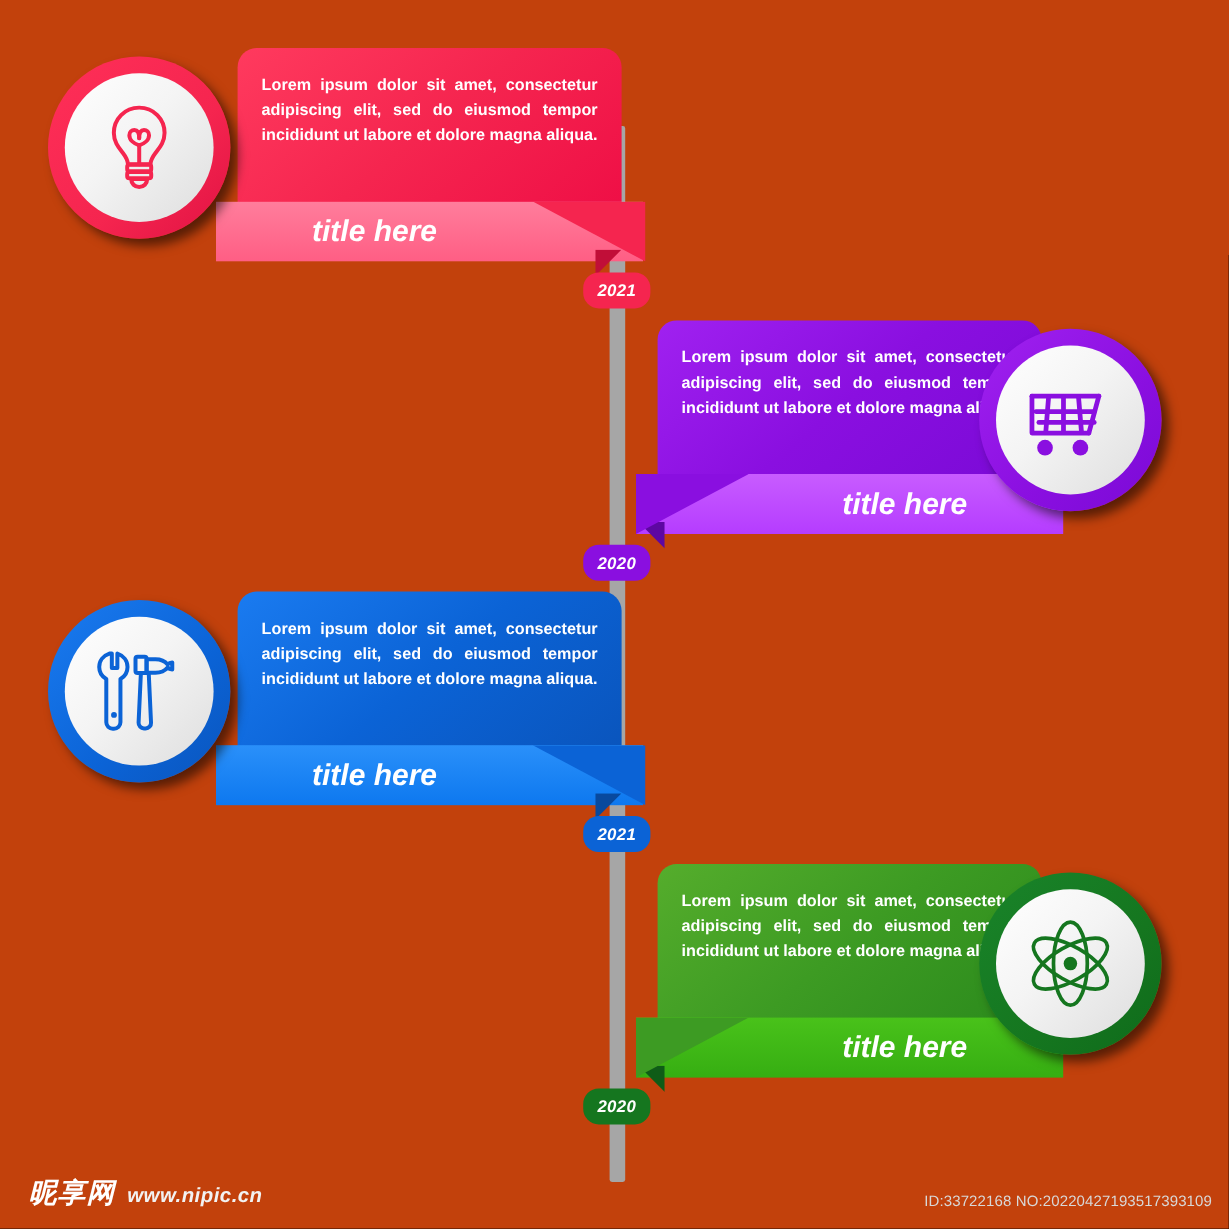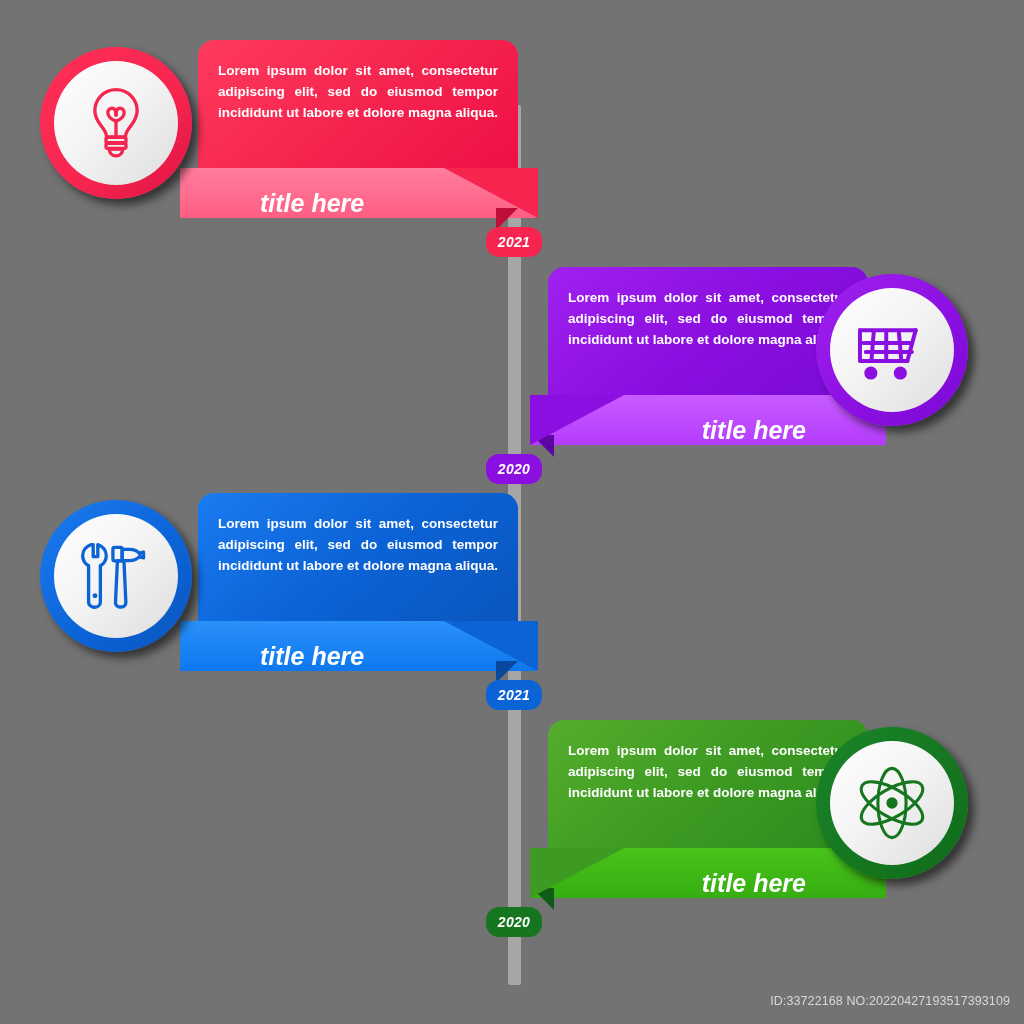--- a/index.html
+++ b/index.html
@@ -5,21 +5,21 @@
   * { box-sizing: border-box; margin: 0; padding: 0; }
   html, body {
     width: 1024px; height: 1024px;
     background: #000000;
     font-family: "Liberation Sans", sans-serif;
     overflow: hidden;
   }
   #stage {
     position: relative;
     width: 1024px; height: 1024px;
-    background: #737373;
+    background: #c2410c;
   }
 
   
   .spine {
     position: absolute;
     left: 508px; top: 105px;
     width: 13px; height: 880px;
     background: #a6a6a6;
     border-radius: 2px;
   }
@@ -71,21 +71,21 @@
     color: #ffffff;
     font-weight: bold;
     text-align: justify;
     text-align-last: justify;
   }
 
   
   .ribbon {
     position: absolute;
     height: 50px;
-    display: flex; align-items: flex-end;
+    display: flex; align-items: center;
   }
   .ribbon .title {
     font-size: 25px;
     font-style: italic;
     font-weight: bold;
     color: #ffffff;
     white-space: nowrap;
   }
   
   .fold {
@@ -260,16 +260,20 @@
           <circle cx="32" cy="32" r="4.4" fill="#15761f"></circle>
         </svg>
       </div>
     </div>
 
     <div class="year-badge" style="left:-42px; top:187px; background:#15761f;">
       <span>2020</span>
     </div>
   </div>
 
+  <div class="watermark">
+    <span class="wm-cn">昵享网</span>
+    <span class="wm-url">www.nipic.cn</span>
+  </div>
 
   <div class="idcode">ID:33722168 NO:20220427193517393109</div>
 
 </div>
 
 </body></html>

